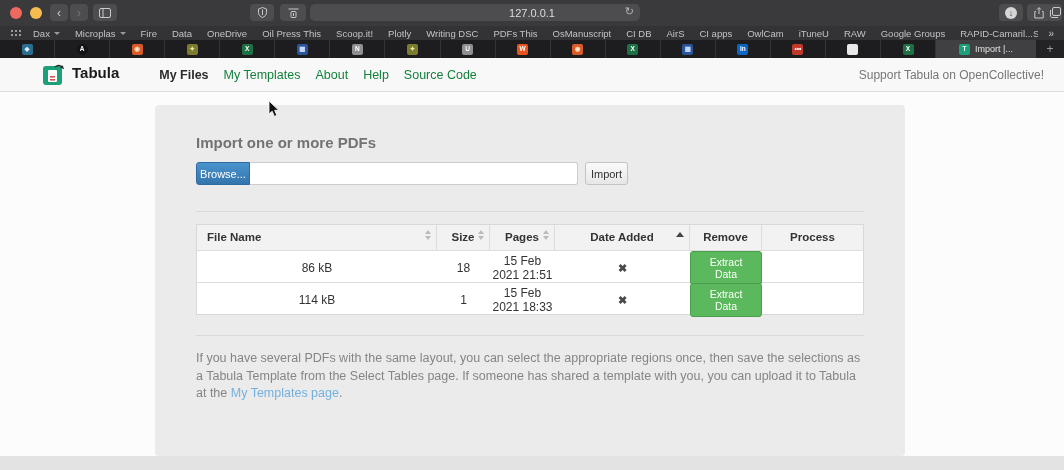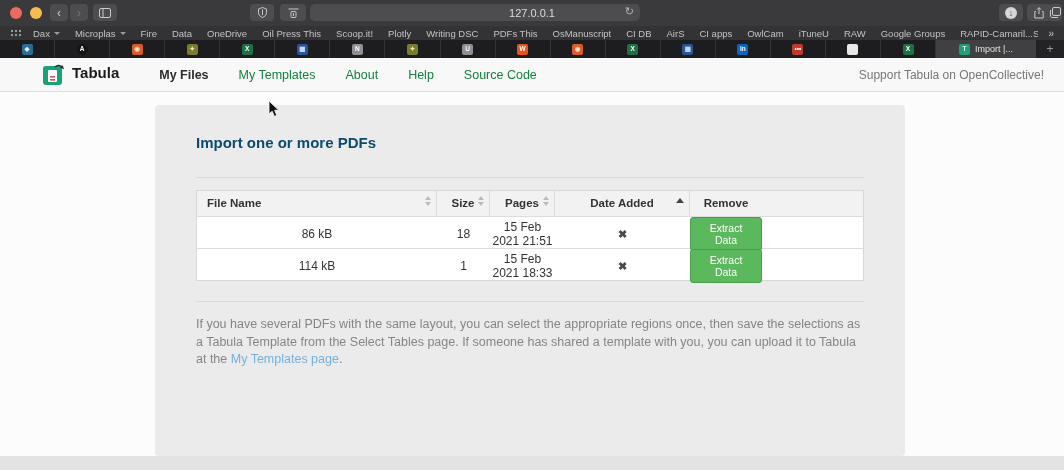--- a/index.html
+++ b/index.html
@@ -34,31 +34,31 @@
   .active-tab { flex:0 0 100px; background:#404042; display:flex; align-items:center; justify-content:center;
                 gap:5px; color:#e3e3e3; font-size:9px; white-space:nowrap; overflow:hidden; }
   .newtab { flex:0 0 28px; background:#232325; color:#9a9a9c; font-size:12px;
             display:flex; align-items:center; justify-content:center; }
 
   
   .navbar { position:absolute; left:0; top:58px; width:1064px; height:34px; background:#f8f8f8;
             border-bottom:1px solid #ddd; display:flex; align-items:center; padding:0 20px; }
   .brand { display:flex; align-items:flex-start; gap:8px; margin-left:23px; }
   .brand-name { font-size:15px; font-weight:bold; color:#1a1a1a; }
-  .nav-items { display:flex; gap:30px; margin-left:40px;align-items:center; }
+  .nav-items { display:flex; gap:15px; margin-left:40px;align-items:center; }
   .nav-link { font-size:12.5px; color:#15803d; }
   .nav-link.active { color:#2b2b2b; font-weight:bold; }
   .nav-right { margin-left:auto; font-size:12px; color:#777; }
 
   
   .page { position:absolute; left:0; top:92px; width:1064px; height:378px; background:#fcfcfc; }
   .bottom-strip { position:absolute; left:0; top:456px; width:1064px; height:14px; background:#e3e3e3; }
   .card { position:absolute; left:155px; top:13px; width:750px; height:351px; background:#ebebeb;
           border-radius:4px; padding:0 41px; }
-  .h1 { padding-top:29px; font-size:15px; font-weight:bold; color:#0c4a6e; }
+  .h1 { padding-top:29px; font-size:15px; font-weight:bold; color:#737373; }
   .import-row { margin-top:11px; display:flex; height:23px; }
   .browse-btn { flex:none; width:54px; background:linear-gradient(#4a94ce,#3474ab); border:1px solid #2d6ca2;
                 border-radius:3px 0 0 3px; color:#fff; font-size:11px; display:flex; align-items:center; justify-content:center; }
   .file-input { flex:none; width:328px; background:#fff; border:1px solid #ccc; border-left:none;
                 border-radius:0 3px 3px 0; font-size:11px; padding:0 6px; font-family:"Liberation Sans",sans-serif; }
   .import-btn { flex:none; width:43px; margin-left:7px; background:linear-gradient(#fbfbfb,#e6e6e6);
                 border:1px solid #c3c3c3; border-radius:3px; color:#333; font-size:11px;
                 display:flex; align-items:center; justify-content:center; }
   .hr { border:none; border-top:1px solid #d9d9d9; margin:26px 0 0; }
   .h2 { margin-top:8px; font-size:15px; font-weight:bold; color:#222; }
@@ -249,20 +249,29 @@
       <span class="nav-link">Help</span>
       <span class="nav-link">Source Code</span>
     </div>
   <span class="nav-right">Support Tabula on OpenCollective!</span>
 </div>
 
 <div class="page">
   <div class="card">
     <div class="h1">Import one or more PDFs</div>
 
+    <div class="import-row">
+      <div class="browse-btn">
+        <span>Browse...</span>
+      </div>
+      <input class="file-input" type="text" value="" style="">
+      <div class="import-btn">
+        <span>Import</span>
+      </div>
+    </div>
 
     <hr class="hr">
 
     <div class="tbl">
       <div class="tbl-head">
           <div class="th left">File Name<span class="sort">
               <span class="c-up"></span>
               <span class="c-dn"></span>
             </span></div>
           <div class="th">Size<span class="sort">
@@ -270,20 +279,21 @@
               <span class="c-dn"></span>
             </span></div>
           <div class="th">Pages<span class="sort">
               <span class="c-up"></span>
               <span class="c-dn"></span>
             </span></div>
           <div class="th">Date Added<span class="sort">
               <span class="c-up dark"></span>
             </span></div>
           <div class="th">Remove</div>
+          <div class="th">Process</div>
         </div>
       <div>
           <div class="tbl-row">
      <div class="td">86 kB</div>
      <div class="td">18</div>
      <div class="td">15 Feb 2021 21:51</div>
      <div class="td"><span class="x-btn">✖</span></div>
      <div class="td"><span class="extract-btn">Extract Data</span></div>
    </div>
           <div class="tbl-row">

